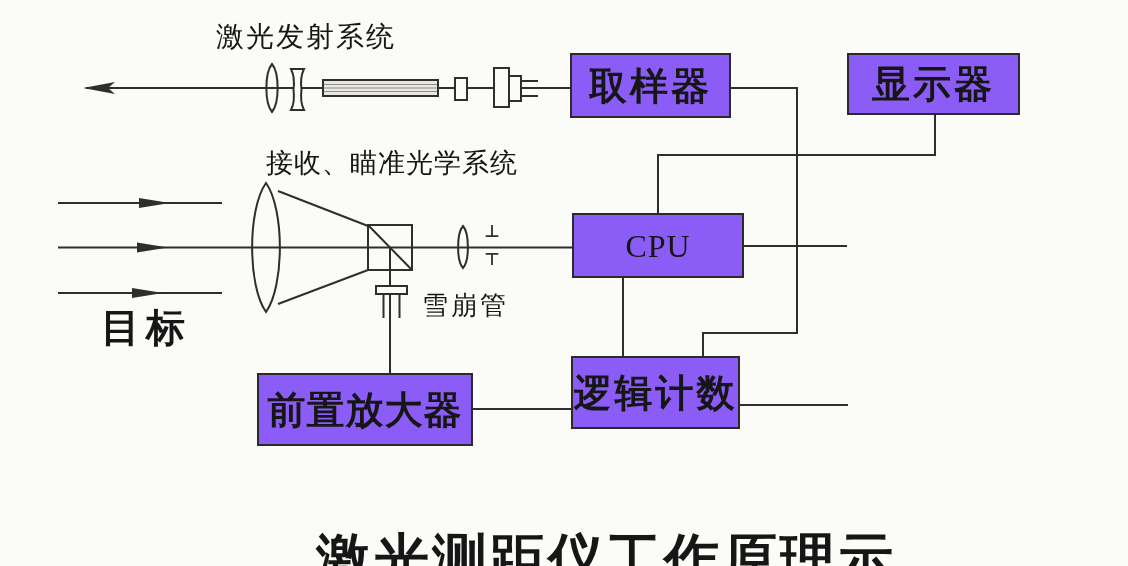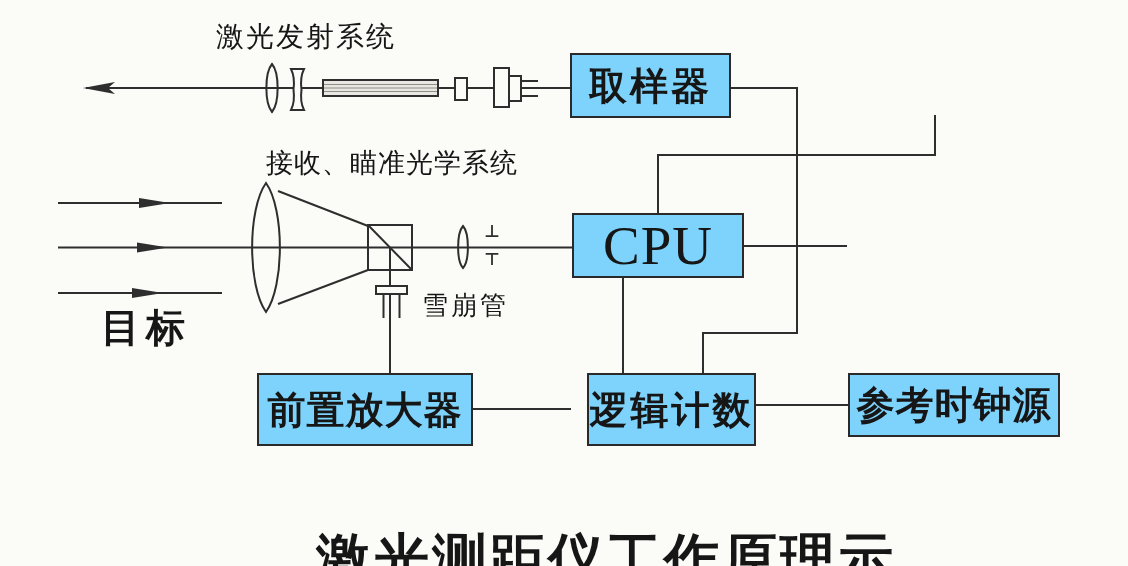--- a/index.html
+++ b/index.html
@@ -7,39 +7,39 @@
     position:relative;width:1128px;height:566px;margin:0 auto;
     background:#fbfbf8;overflow:hidden;
     font-family:"Liberation Serif","DejaVu Serif",serif;
     color:#161616;
   }
   .stage svg{position:absolute;left:0;top:0;}
   .blk{
     position:absolute;box-sizing:border-box;border:2px solid #2a2a2a;
     display:flex;align-items:center;justify-content:center;
     font-size:38px;font-weight:600;letter-spacing:3px;line-height:1;
-    background:#7dd3fc;white-space:nowrap;
+    background:#8b5cf6;white-space:nowrap;
   }
   .lbl{
     position:absolute;line-height:1.1;font-weight:400;white-space:nowrap;
   }
   .lbl-laser{left:216px;top:22px;font-size:28px;letter-spacing:2px;}
   .lbl-recv{left:231px;top:149px;font-size:27px;letter-spacing:1px;margin-left:35px;}
   .lbl-aval{left:422px;top:292px;font-size:26px;letter-spacing:3px;}
   .lbl-target{left:88px;top:307px;font-size:39px;font-weight:800;letter-spacing:6px;margin-left:13px;}
   .caption{
     position:absolute;left:264px;top:523px;width:632px;text-align:right;
     font-size:55px;font-weight:700;letter-spacing:3px;
   }
   .blk-sampler{left:570px;top:53px;width:161px;height:65px;}
   .blk-display{left:847px;top:53px;width:173px;height:62px;}
-  .blk-cpu{left:572px;top:213px;width:172px;height:65px;font-size:55px;font-weight:500;letter-spacing:1px;}
+  .blk-cpu{left:572px;top:213px;width:172px;height:65px;font-size:32px;font-weight:500;letter-spacing:1px;}
   .blk-keyboard{left:847px;top:213px;width:176px;height:64px;}
   .blk-preamp{left:257px;top:373px;width:216px;height:73px;letter-spacing:1px;}
-  .blk-logic{left:571px;top:373px;width:169px;height:73px;margin-left:16px;}
+  .blk-logic{left:571px;top:356px;width:169px;height:73px;}
   .blk-clock{left:848px;top:373px;width:212px;height:64px;letter-spacing:1px;}
   .reticle{
     position:absolute;width:26px;text-align:center;font-size:17px;font-weight:700;
     font-family:"DejaVu Sans",sans-serif;color:#2e2e2e;line-height:1;
   }
   .ret-top{left:479px;top:223px;}
   .ret-bot{left:479px;top:251px;}
 </style>
 </head>
 <body>
@@ -77,24 +77,24 @@
 
     <path d="M731 88 H797 V333 H703 V373"></path>
     <path d="M935 115 V155 H658 V213"></path>
     <path d="M744 246 H847"></path>
     <path d="M623 278 V373"></path>
     <path d="M473 409 H571"></path>
     <path d="M740 405 H848"></path>
   </svg>
 
   <div class="blk blk-sampler">取样器</div>
+  <div class="blk blk-display">显示器</div>
   <div class="blk blk-cpu">CPU</div>
   <div class="blk blk-preamp">前置放大器</div>
   <div class="blk blk-logic">逻辑计数</div>
-  <div class="blk blk-clock">参考时钟源</div>
 
   <div class="lbl lbl-laser">激光发射系统</div>
   <div class="lbl lbl-recv">接收、瞄准光学系统</div>
   <div class="lbl lbl-aval">雪崩管</div>
   <div class="lbl lbl-target">目标</div>
 
   <div class="reticle ret-top">⊥</div>
   <div class="reticle ret-bot">⊤</div>
 
   <div class="caption">激光测距仪工作原理示意图</div>

